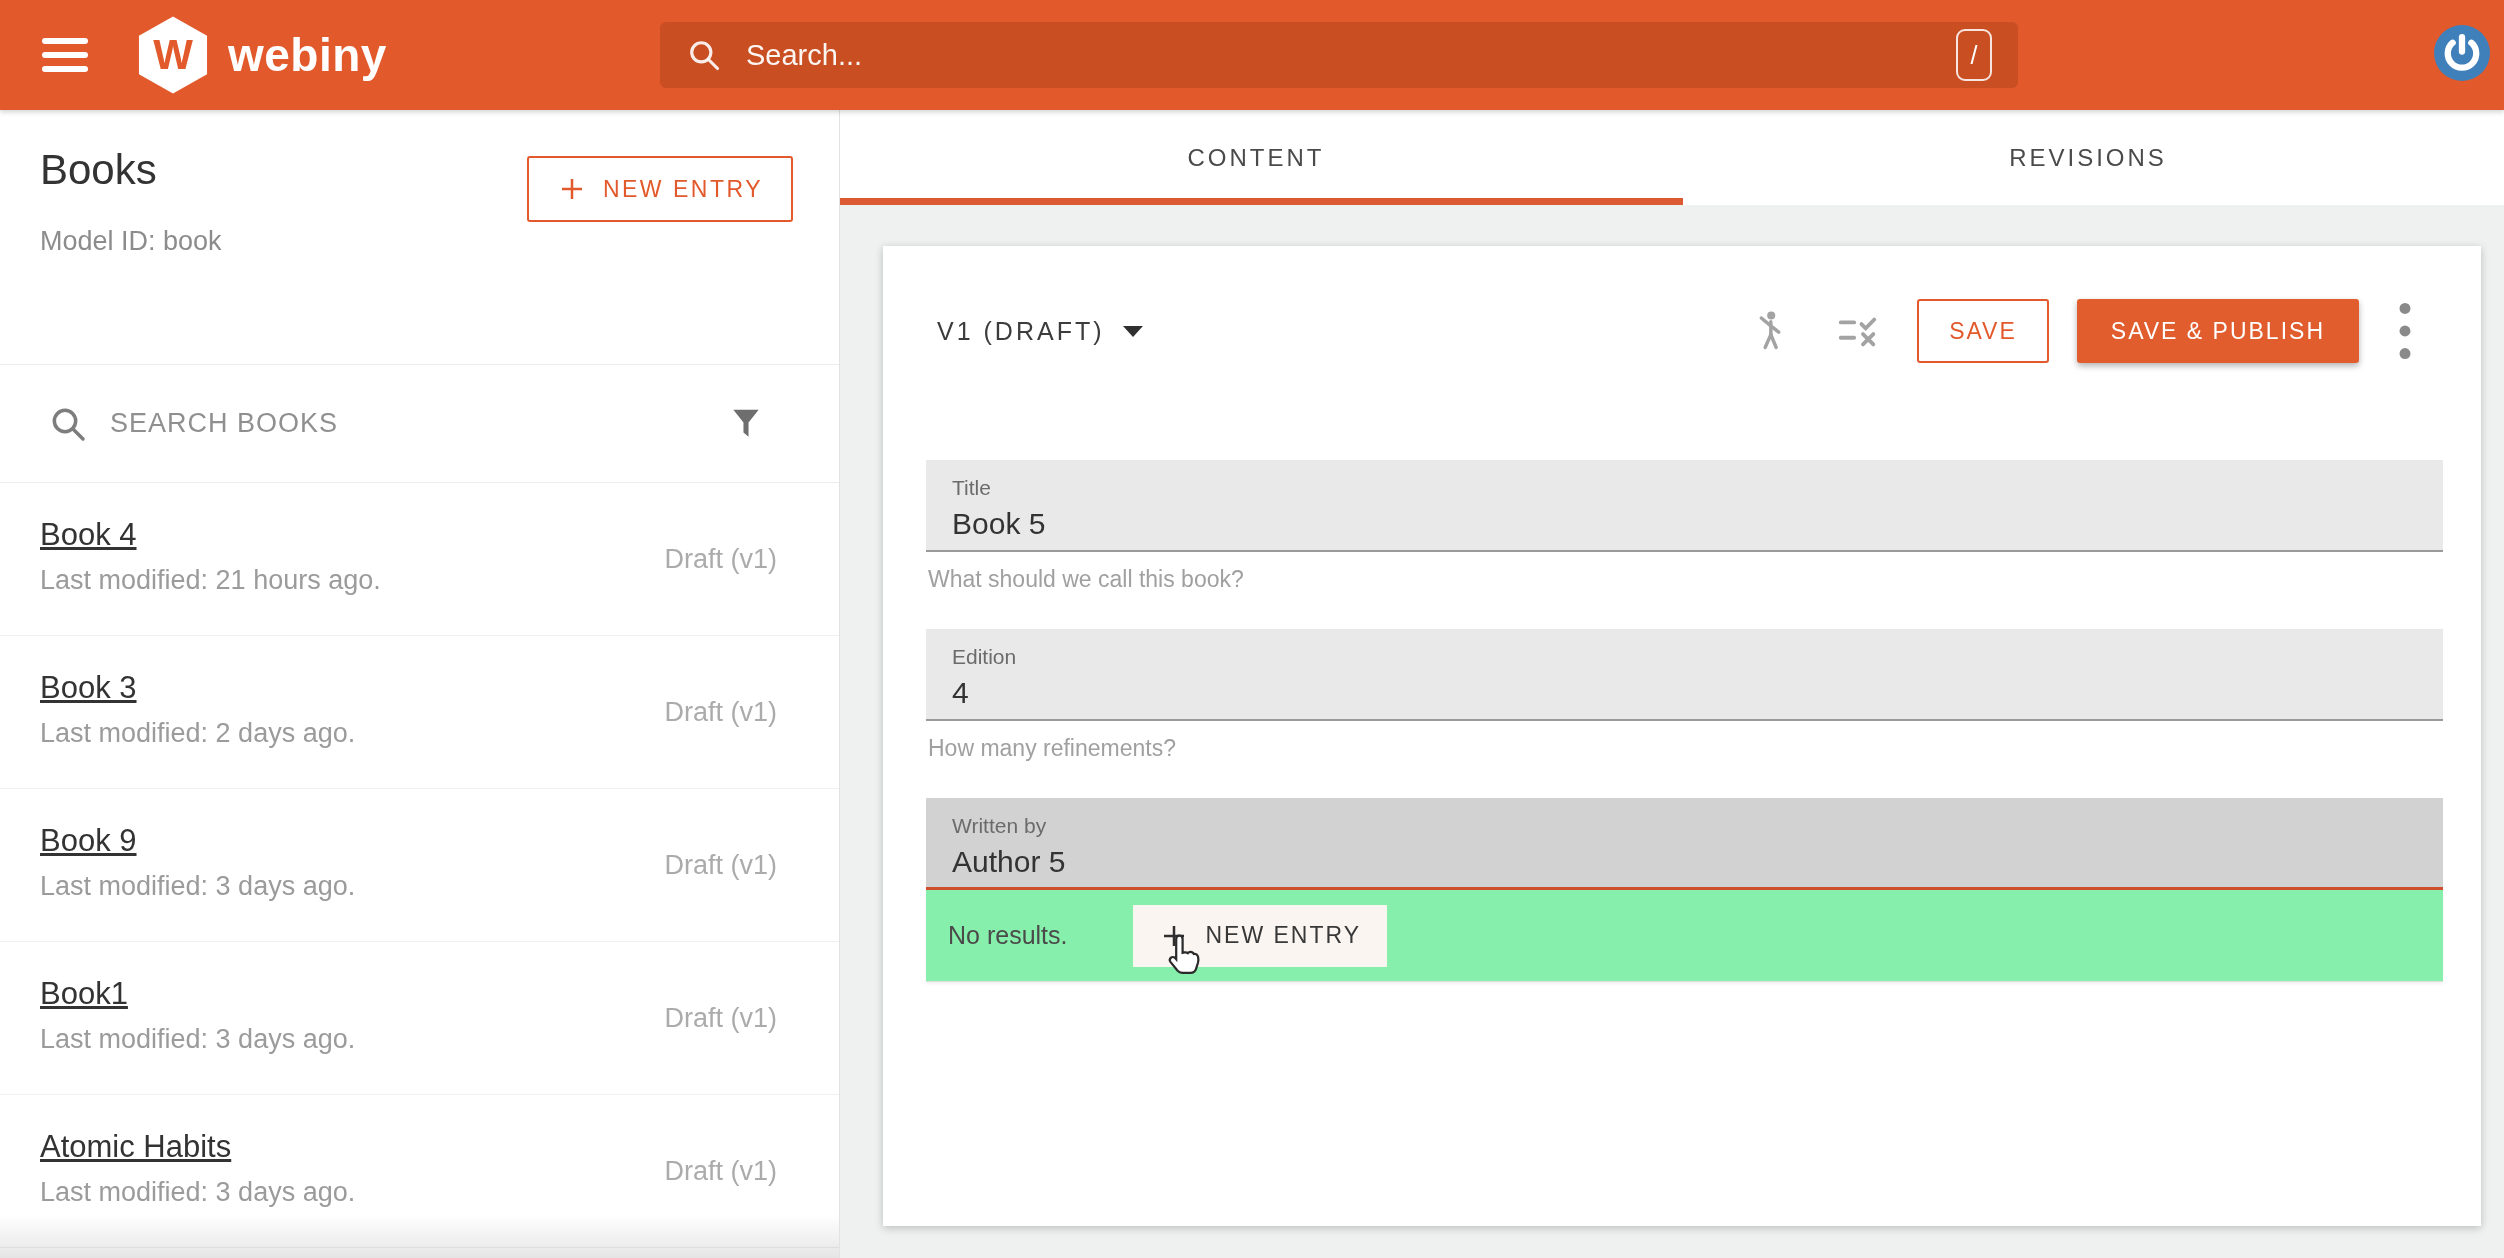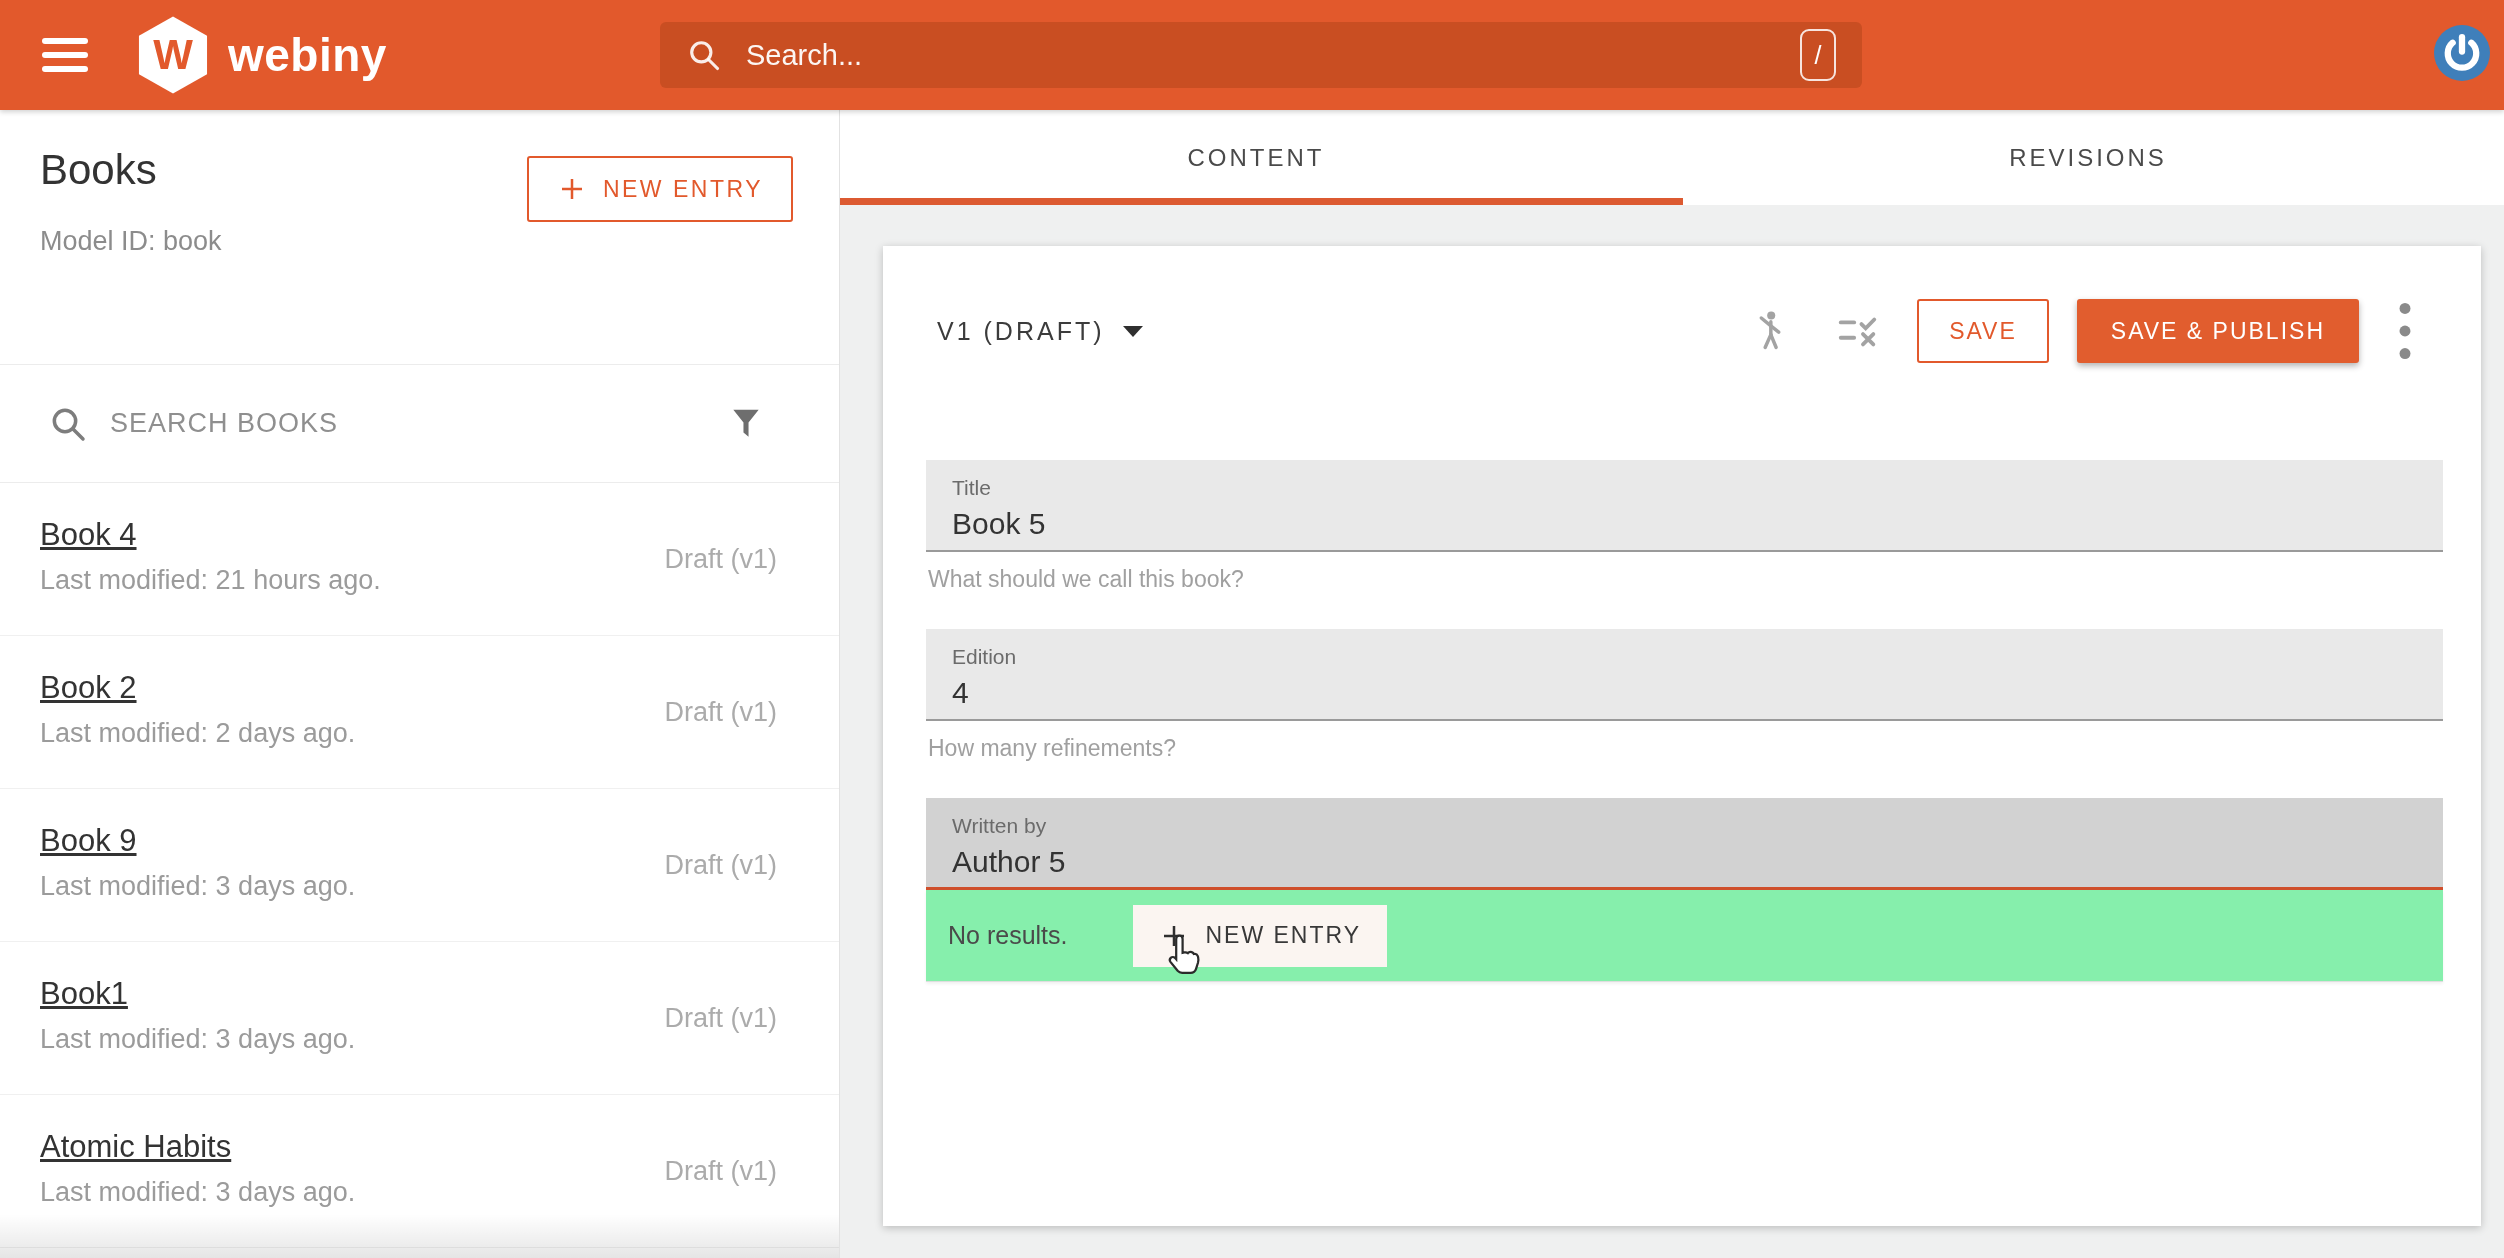--- a/index.html
+++ b/index.html
@@ -11,21 +11,21 @@
   .header { position:absolute; top:0; left:0; width:100%; height:110px; background:#e2592c;
             display:flex; align-items:center; z-index:30; box-shadow:0 2px 5px rgba(0,0,0,.18); }
   .hamburger { width:46px; height:34px; margin-left:42px; display:flex; flex-direction:column;
                justify-content:space-between; cursor:pointer; }
   .hamburger span { display:block; height:6px; background:#fff; border-radius:3px; }
   .logo { display:flex; align-items:center; margin-left:48px; }
   .logo-hex { width:74px; height:80px; background:#fff; display:flex; align-items:center; justify-content:center;
               clip-path:polygon(50% 2%, 96% 26%, 96% 74%, 50% 98%, 4% 74%, 4% 26%); }
   .logo-hex b { color:#e2592c; font-size:42px; font-weight:700; }
   .logo-text { color:#fff; font-size:46px; font-weight:700; margin-left:18px; letter-spacing:.5px; }
-  .searchbar { position:absolute; left:660px; top:22px; width:1202px; height:66px; background:#c94e22;
+  .searchbar { position:absolute; left:660px; top:22px; width:1358px; height:66px; background:#c94e22;
                border-radius:6px; display:flex; align-items:center; padding:0 26px; }
   .searchbar .mag { width:36px; height:36px; color:rgba(255,255,255,.9); flex:0 0 auto; }
   .searchbar input { flex:1; margin-left:24px; background:transparent; border:none; outline:none;
                      color:#fff; font-size:29px; font-family:inherit; }
   .searchbar input::placeholder { color:rgba(255,255,255,.95); }
   .slash-badge { width:36px; height:52px; border:2px solid rgba(255,255,255,.85); border-radius:9px;
                  display:flex; align-items:center; justify-content:center; color:#fff; font-size:25px; }
   .avatar { position:absolute; left:2434px; top:25px; width:56px; height:56px; cursor:pointer; }
 
   
@@ -151,21 +151,21 @@
         <path d="M4 3h16l-6.4 8v9l-3.2-2.6V11z" fill="currentColor"></path>
       </svg>
     </div>
 
     <div class="row">
       <div class="row-title">Book 4</div>
       <div class="row-sub">Last modified: 21 hours ago.</div>
       <div class="row-status">Draft (v1)</div>
     </div>
     <div class="row">
-      <div class="row-title">Book 2</div>
+      <div class="row-title">Book 3</div>
       <div class="row-sub">Last modified: 2 days ago.</div>
       <div class="row-status">Draft (v1)</div>
     </div>
     <div class="row">
       <div class="row-title">Book 9</div>
       <div class="row-sub">Last modified: 3 days ago.</div>
       <div class="row-status">Draft (v1)</div>
     </div>
     <div class="row">
       <div class="row-title">Book1</div>

